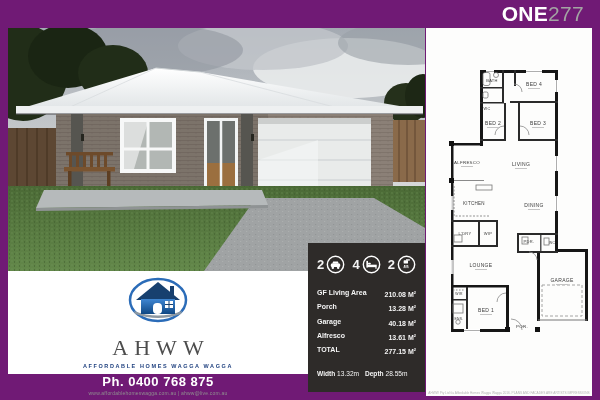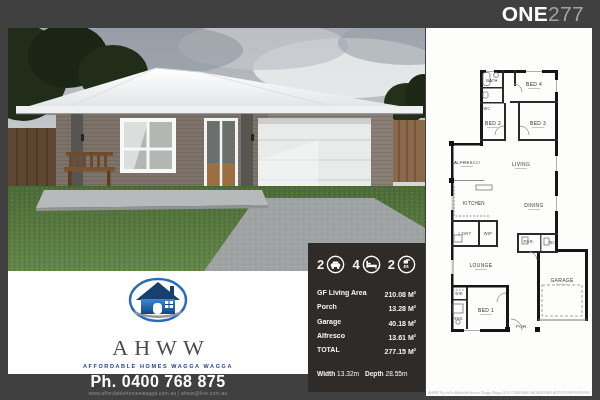--- a/index.html
+++ b/index.html
@@ -1,35 +1,35 @@
 <!DOCTYPE html>
 <html><head>
 <meta charset="utf-8">
 <style>
   html,body{margin:0;padding:0;background:#101010;}
-  .frame{position:relative;width:600px;height:400px;background:#404040;overflow:hidden;
+  .frame{position:relative;width:600px;height:400px;background:#701a75;overflow:hidden;
          font-family:"Liberation Sans",sans-serif;}
   
   .brand{position:absolute;top:0;right:16px;height:27px;line-height:27px;
          font-size:21px;font-weight:700;color:#ffffff;letter-spacing:.3px;}
   .brand .light{color:#a3a3a3;font-weight:400;}
   
   .photo{position:absolute;left:8px;top:28px;width:417px;height:243px;overflow:hidden;background:#aab0b6;}
   
   .plan{position:absolute;left:426px;top:28px;width:166px;height:368px;background:#fdfdfc;}
   .plan svg{display:block;}
   
   .logo-panel{position:absolute;left:8px;top:271px;width:300px;height:103px;background:#ffffff;
               display:flex;flex-direction:column;align-items:center;justify-content:flex-start;padding-top:6px;box-sizing:border-box;}
   .brand-word{font-family:"Liberation Serif",serif;font-size:22px;color:#4d4d4d;letter-spacing:6px;
               margin-top:12px;line-height:1;text-indent:6px;}
   .tagline{font-size:5.5px;color:#1d3f7e;letter-spacing:1.6px;margin-top:4px;font-weight:700;}
   
   .contact{position:absolute;left:8px;top:374px;width:300px;text-align:center;color:#fff;}
-  .phone{font-size:16px;font-weight:700;letter-spacing:.5px;line-height:16px;}
+  .phone{font-size:13px;font-weight:700;letter-spacing:.5px;line-height:16px;}
   .web{font-size:5px;color:#8f8f8f;letter-spacing:.2px;line-height:7px;}
   
   .specs{position:absolute;left:308px;top:243px;width:117px;height:149px;background:#2e2b29;color:#f4f4f4;
          box-sizing:border-box;padding:12px 9px 0 9px;z-index:3;}
   .icon-row{display:flex;align-items:center;justify-content:space-between;margin-bottom:13px;}
   .icon-item{display:flex;align-items:center;gap:2px;}
   .icon-count{font-size:13px;font-weight:700;}
   .srow{display:flex;justify-content:space-between;font-size:7px;font-weight:700;line-height:12px;}
   .sval sup{font-size:4px;}
   .dims{margin-top:11px;font-size:6.6px;}

